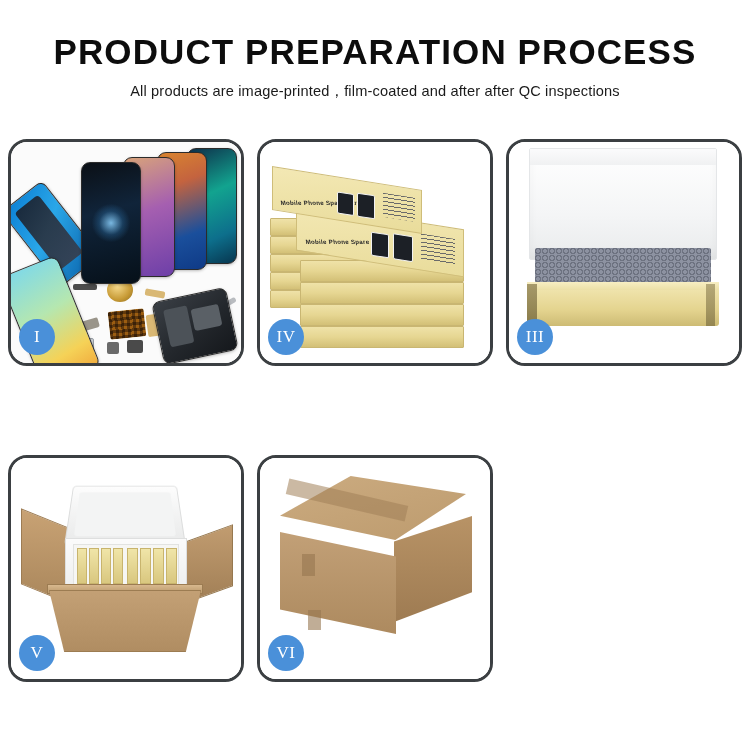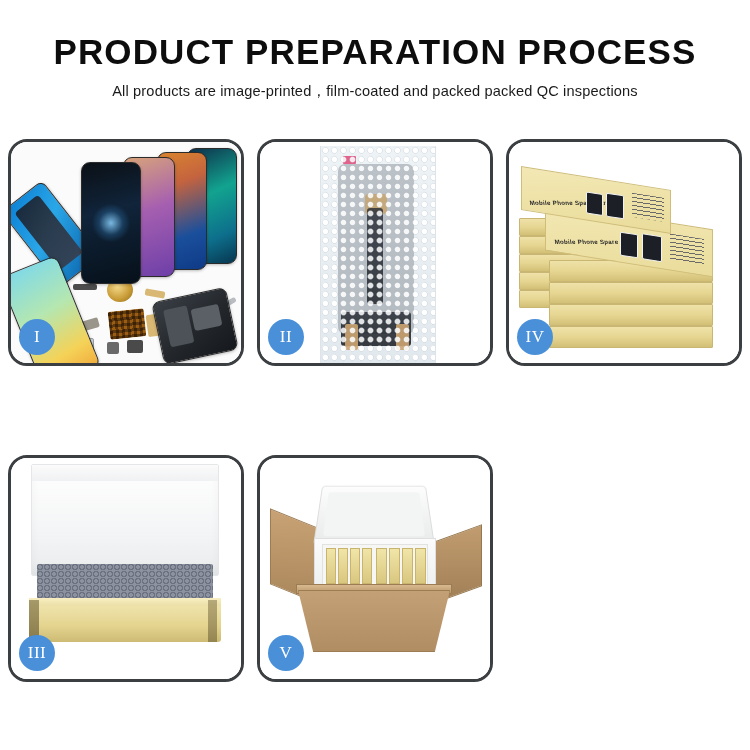--- a/index.html
+++ b/index.html
@@ -365,21 +365,21 @@
     background: rgba(150,118,80,.6);
   }
 </style>
 </head>
 <body>
 
 <div class="page">
 
   <div class="header">
     <div class="title">PRODUCT PREPARATION PROCESS</div>
-    <div class="subtitle">All products are image-printed，film-coated and packed packed QC inspections</div>
+    <div class="subtitle">All products are image-printed，film-coated and after after QC inspections</div>
   </div>
 
   <div class="grid">
 
     <div class="panel">
       <div class="stage p1">
         <div class="phone ph-blue"></div>
         <div class="phone ph-teal"></div>
         <div class="phone ph-navy"></div>
         <div class="phone ph-purple"></div>
@@ -395,35 +395,20 @@
         <div class="chip" style="left:96px;top:200px;width:12px;height:12px;background:#6a6a6a;"></div>
         <div class="chip" style="left:116px;top:198px;width:16px;height:13px;background:#4a4a4a;"></div>
         <div class="chip" style="left:74px;top:196px;width:9px;height:16px;background:#cfd3d8;border:1px solid #9aa0a6;"></div>
         <div class="chip" style="left:198px;top:190px;width:5px;height:5px;background:#7d7d7d;border-radius:50%;"></div>
         <div class="chip" style="left:208px;top:198px;width:5px;height:5px;background:#7d7d7d;border-radius:50%;"></div>
         <div class="chip" style="left:204px;top:160px;width:22px;height:5px;background:#b9bcc0;transform:rotate(-30deg);"></div>
       </div>
       <div class="badge">I</div>
     </div>
 
-    <div class="panel">
-      <div class="stage p2">
-        <div class="bubblebag">
-          <div class="bag-screen"></div>
-          <div class="bag-flex2"></div>
-          <div class="bag-flex"></div>
-          <div class="bag-bottom"></div>
-          <div class="bag-tab-l"></div>
-          <div class="bag-tab-r"></div>
-          <div class="bag-label"></div>
-          <div class="bag-overlay"></div>
-        </div>
-      </div>
-      <div class="badge">II</div>
-    </div>
 
     <div class="panel">
       <div class="stage p4">
         <div class="stack">
 
           <div class="kbox" style="left:4px;  top:60px;  width:124px; height:18px;"></div>
           <div class="kbox" style="left:4px;  top:78px;  width:124px; height:18px;"></div>
           <div class="kbox" style="left:4px;  top:96px;  width:124px; height:18px;"></div>
           <div class="kbox" style="left:4px;  top:114px; width:124px; height:18px;"></div>
           <div class="kbox" style="left:4px;  top:132px; width:124px; height:18px;"></div>
@@ -477,15 +462,26 @@
         <div class="ybar" style="left:116px; top:90px; width:11px; height:36px;"></div>
         <div class="ybar" style="left:129px; top:90px; width:11px; height:36px;"></div>
         <div class="ybar" style="left:142px; top:90px; width:11px; height:36px;"></div>
         <div class="ybar" style="left:155px; top:90px; width:11px; height:36px;"></div>
         <div class="carton-lip"></div>
         <div class="carton-body"></div>
       </div>
       <div class="badge">V</div>
     </div>
 
+    <div class="panel">
+      <div class="stage p6">
+        <div class="c-top"></div>
+        <div class="c-side"></div>
+        <div class="c-front"></div>
+        <div class="c-seam"></div>
+        <div class="c-tape-a"></div>
+        <div class="c-tape-b"></div>
+      </div>
+      <div class="badge">VI</div>
+    </div>
 
   </div>
 </div>
 
 </body></html>

